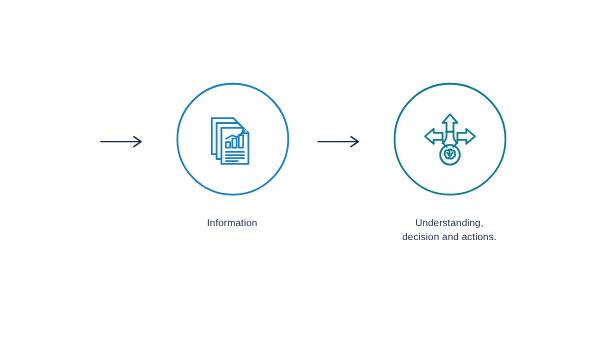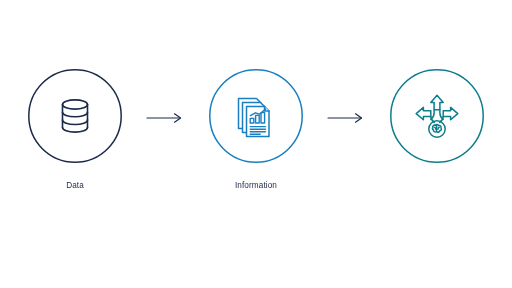--- a/index.html
+++ b/index.html
@@ -74,38 +74,20 @@
   .connector svg {
     margin-top: 112px;
   }
 </style>
 </head>
 <body>
 
 <div class="canvas">
   <div class="flow">
 
-    <div class="stage">
-      <div class="stage-circle-wrap">
-        <svg class="stage-circle" viewBox="0 0 96 96">
-          <circle cx="48" cy="48" r="46.2" fill="none" stroke="#1b2a4a" stroke-width="1.5"></circle>
-        </svg>
-        <svg class="stage-icon" viewBox="0 0 48 48">
-          <g fill="none" stroke="#1b2a4a" stroke-width="1.6" stroke-linecap="round" stroke-linejoin="round">
-            <ellipse cx="24" cy="12.5" rx="12.5" ry="4.6"></ellipse>
-            <path d="M11.5 12.5 V35.5"></path>
-            <path d="M36.5 12.5 V35.5"></path>
-            <path d="M11.5 20.2 a12.5 4.6 0 0 0 25 0"></path>
-            <path d="M11.5 27.9 a12.5 4.6 0 0 0 25 0"></path>
-            <path d="M11.5 35.5 a12.5 4.6 0 0 0 25 0"></path>
-          </g>
-        </svg>
-      </div>
-      <div class="stage-label">Data</div>
-    </div>
 
     <div class="connector">
       <svg width="40" height="12" viewBox="0 0 40 12">
         <g stroke="#1b2a4a" stroke-width="1.2" fill="none" stroke-linecap="round" stroke-linejoin="round">
           <path d="M1 6 H34"></path>
           <path d="M28.5 1.8 L34.6 6 L28.5 10.2"></path>
         </g>
       </svg>
     </div>
 
@@ -173,16 +155,18 @@
 
             <circle cx="24" cy="37.0" r="8.2"></circle>
 
             <path d="M19.8 35.6 C19.2 33.9 21.0 32.6 22.4 33.4 C23.0 32.3 25.0 32.3 25.6 33.5 C27.2 33.0 28.6 34.4 28.0 35.9 C28.9 36.9 28.2 38.6 26.8 38.7 C26.6 40.3 24.4 40.8 23.4 39.6 C22.0 40.5 20.1 39.4 20.4 37.8 C19.3 37.4 19.2 36.2 19.8 35.6 Z"></path>
             <path d="M23.6 33.6 V39.4"></path>
             <path d="M21.6 35.4 C22.4 35.8 22.8 36.4 23.0 37.2"></path>
             <path d="M26.2 35.2 C25.4 35.7 25.0 36.4 24.9 37.2"></path>
           </g>
         </svg>
       </div>
+      <div class="stage-label">Understanding,
+decision and actions.</div>
     </div>
 
   </div>
 </div>
 
 </body></html>

